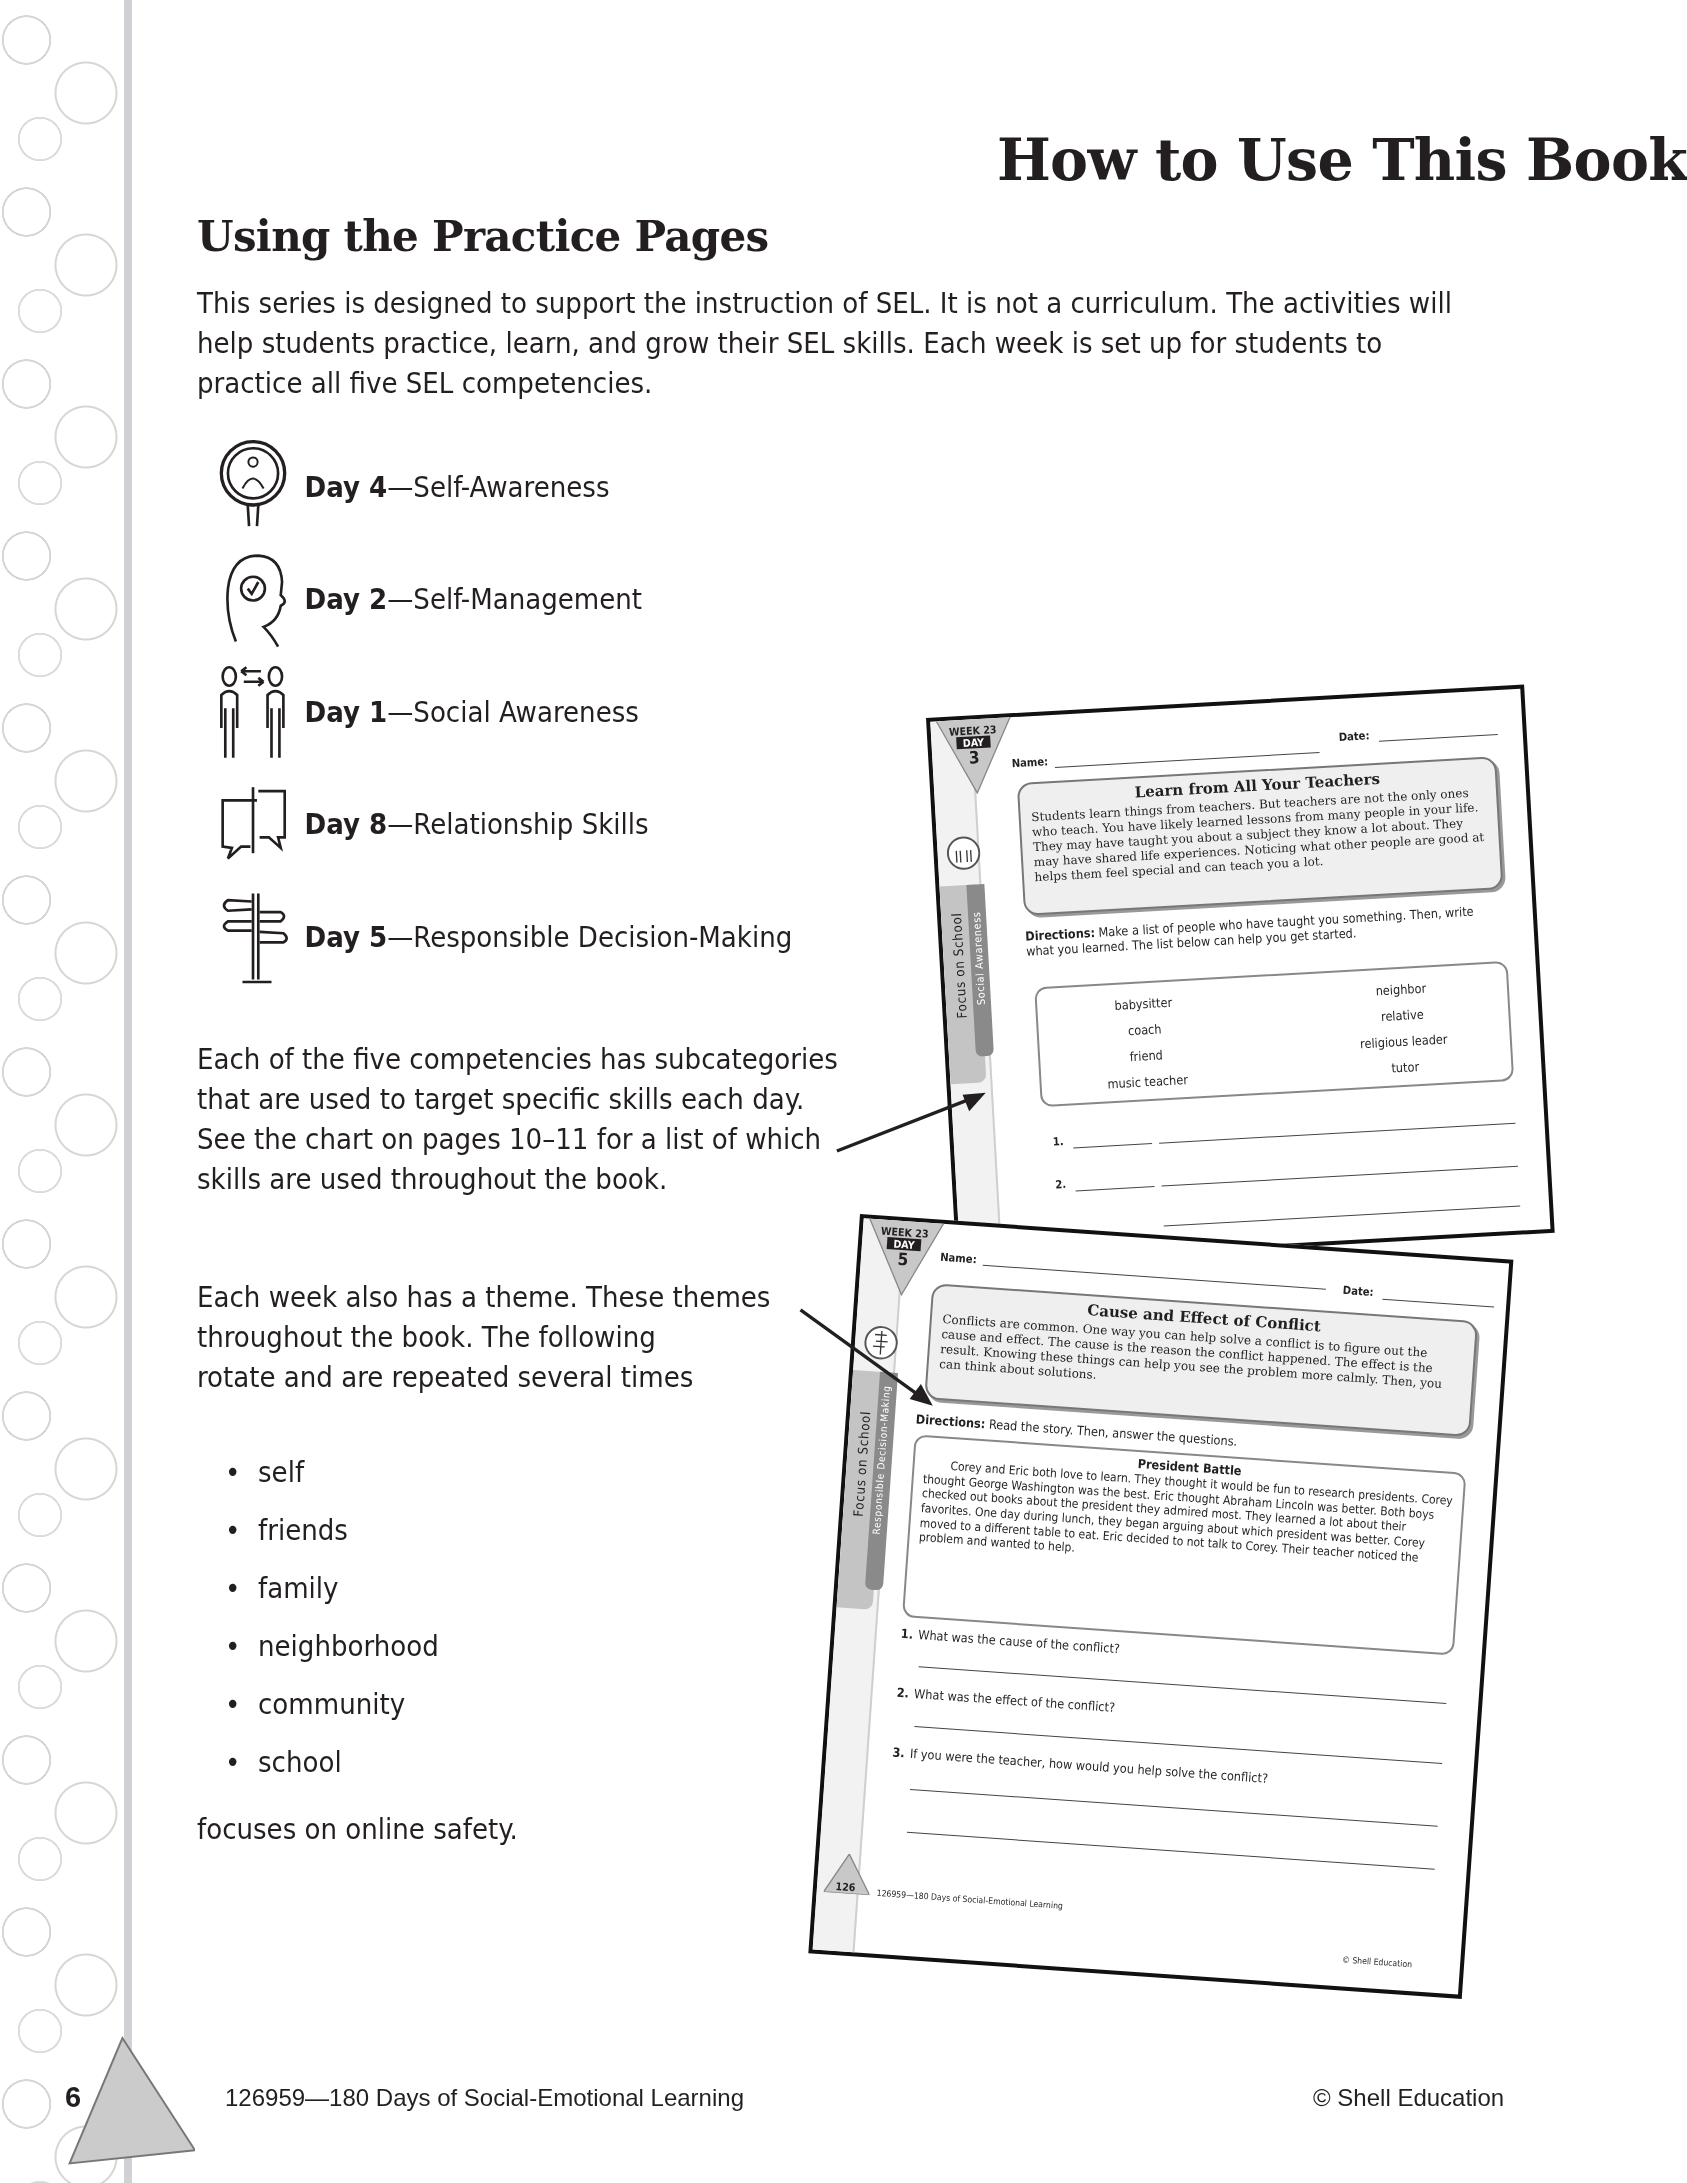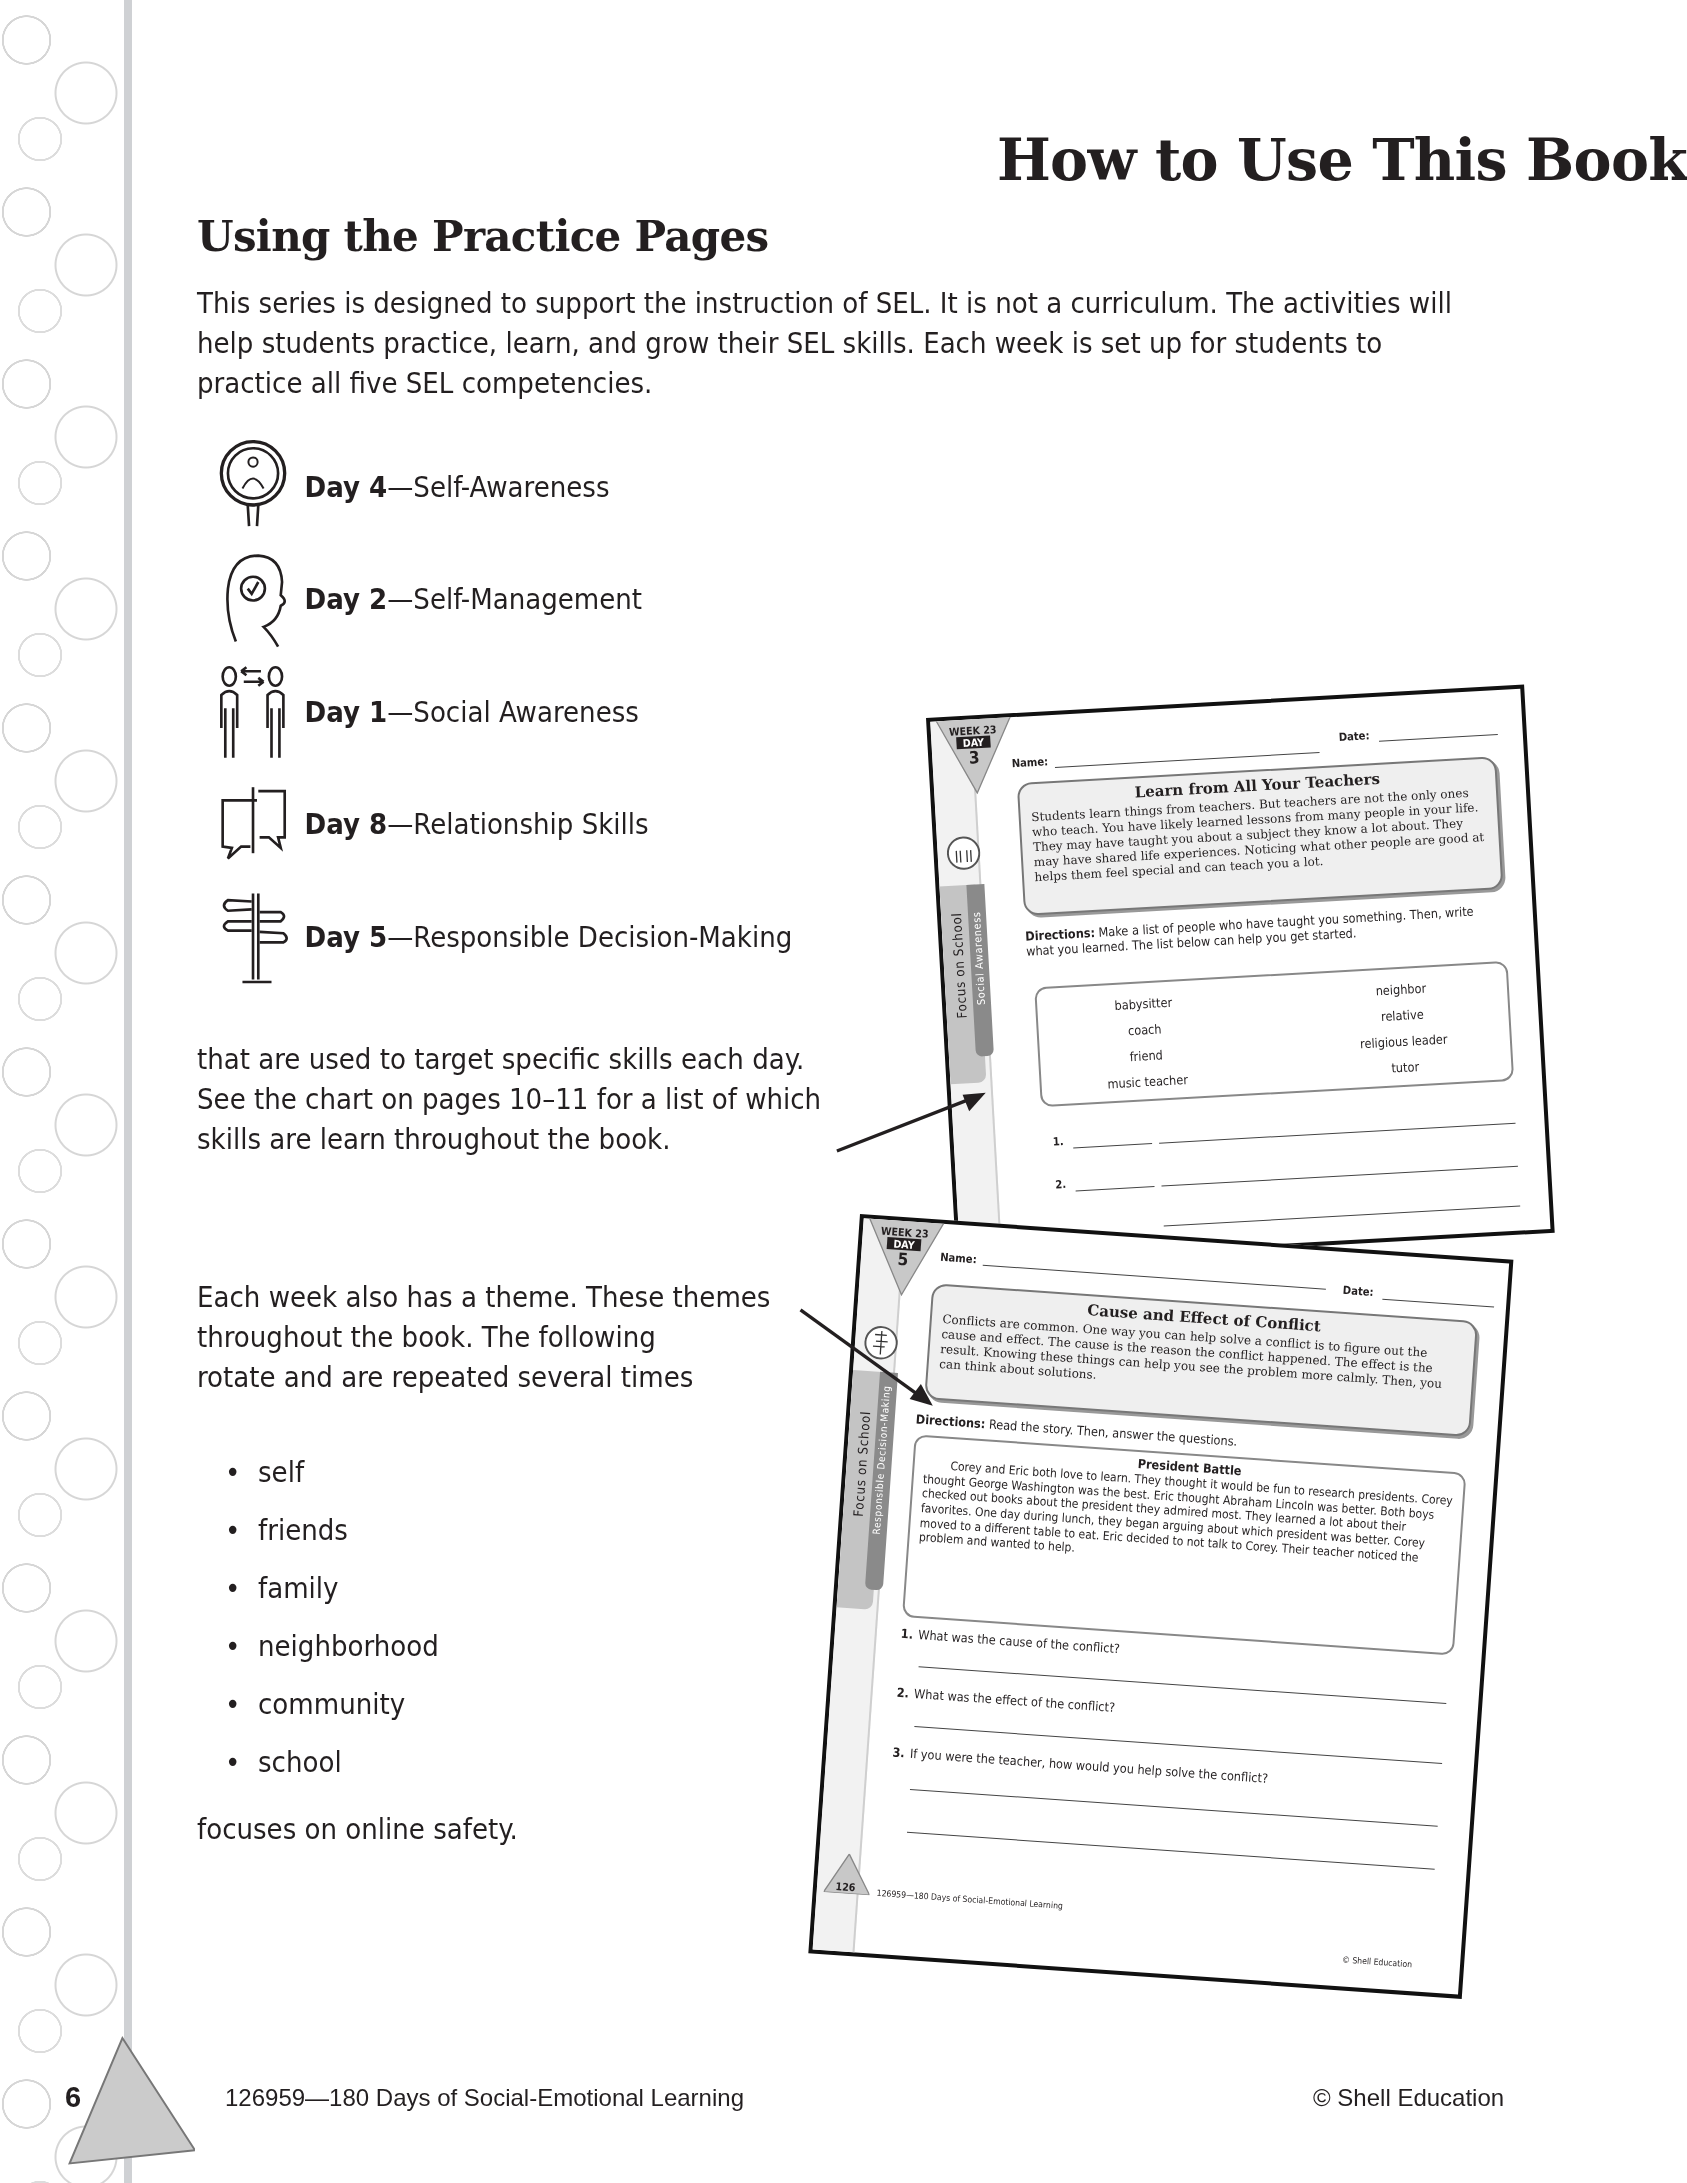--- a/index.html
+++ b/index.html
@@ -105,23 +105,24 @@
     <path d="M62 10 L62 140 M70 10 L70 140 M46 144 L90 144" fill="none" stroke="#231f20" stroke-width="4"></path>
     <path d="M60 22 L24 20 Q12 28 24 36 L60 34" fill="none" stroke="#231f20" stroke-width="4"></path>
     <path d="M72 38 L104 38 Q114 44 104 52 L72 52" fill="none" stroke="#231f20" stroke-width="4"></path>
     <path d="M60 52 L24 52 Q12 60 24 66 L60 66" fill="none" stroke="#231f20" stroke-width="4"></path>
     <path d="M72 68 L108 70 Q118 78 108 84 L72 84" fill="none" stroke="#231f20" stroke-width="4"></path>
   </svg>
   <span class="txt"><b>Day 5</b><span>—Responsible Decision-Making</span></span>
 </div>
 
 <div class="para" style="top:1039px">
+  <div>Each of the five competencies has subcategories</div>
   <div>that are used to target specific skills each day.</div>
   <div>See the chart on pages 10–11 for a list of which</div>
-  <div>skills are learn throughout the book.</div>
+  <div>skills are used throughout the book.</div>
 </div>
 
 <div class="para" style="top:1277px">
   <div>Each week also has a theme.  These themes</div>
   <div>throughout the book.  The following</div>
   <div>rotate and are repeated several times</div>
 </div>
 
 <ul class="themes">
   <li>

